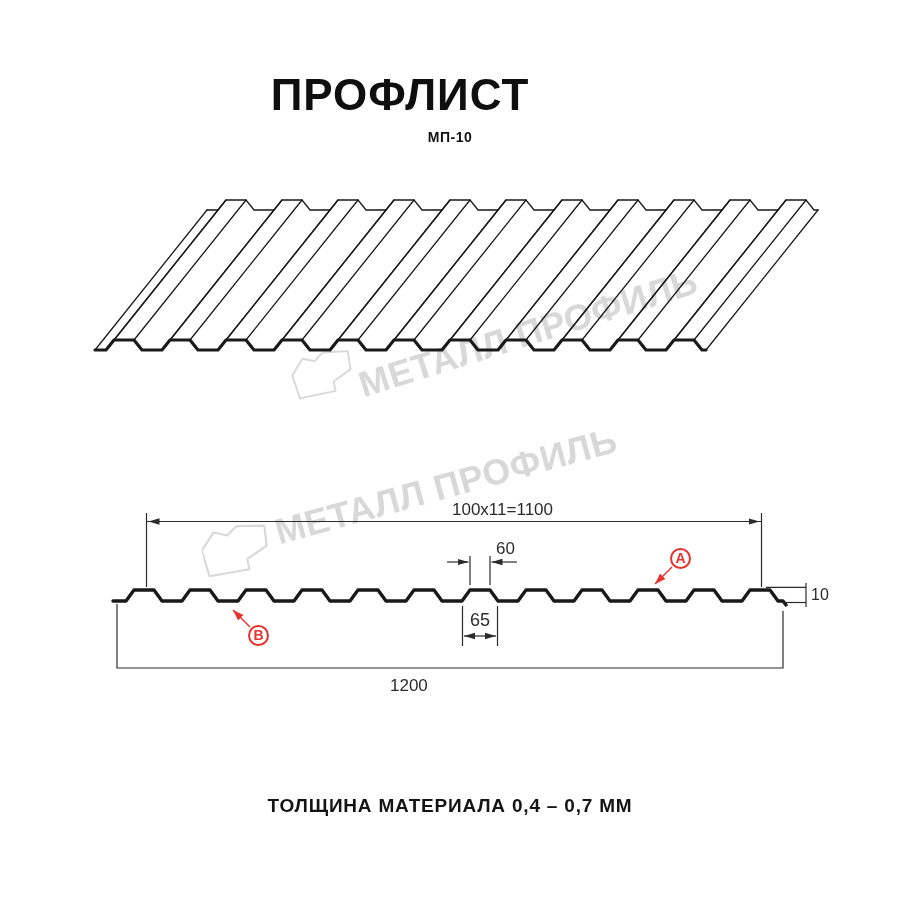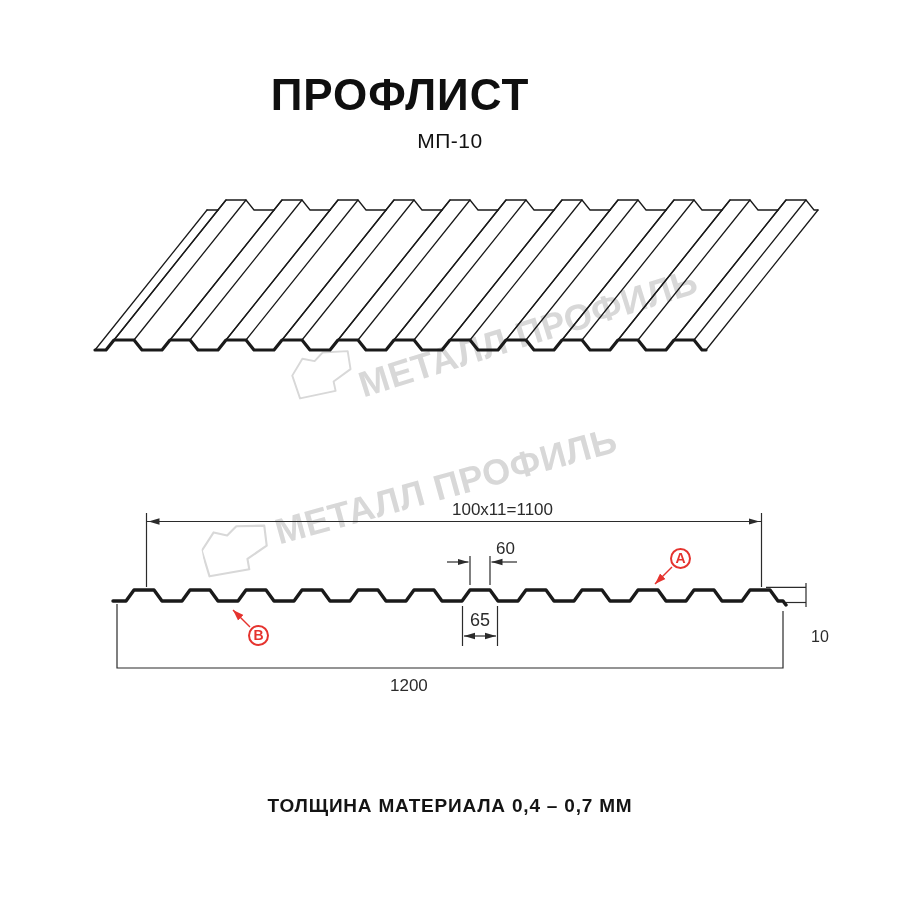--- a/index.html
+++ b/index.html
@@ -7,41 +7,41 @@
     width:900px;height:900px;position:relative;background:#ffffff;
     font-family:"Liberation Sans", sans-serif;overflow:hidden;
   }
   .abs{position:absolute;}
   .page-title{
     left:0;top:70px;width:800px;text-align:center;
     font-size:44px;font-weight:800;letter-spacing:1px;color:#0f0f0f;
   }
   .page-subtitle{
     left:0;top:129px;width:900px;text-align:center;
-    font-size:21px;font-weight:400;letter-spacing:.5px;color:#111;
+    font-size:14px;font-weight:700;letter-spacing:.5px;color:#111;
   }
   .footnote{
     left:0;top:795px;width:900px;text-align:center;
     font-size:19px;font-weight:700;letter-spacing:.8px;color:#141414;
   }
   .wm-text{
     color:#d8d8d8;font-size:36px;font-weight:700;letter-spacing:.5px;
     white-space:nowrap;line-height:36px;z-index:1;
   }
   .wm-text.wm1{left:360px;top:368px;transform:rotate(-17.4deg);transform-origin:0 50%;}
   .wm-text.wm2{left:276px;top:515px;transform:rotate(-15.4deg);transform-origin:0 50%;}
   .wm-logo{z-index:1;}
   .wm-logo.l1{left:291px;top:351px;transform:rotate(-12deg);}
   .wm-logo.l2{left:202px;top:522px;transform:rotate(-10deg);}
   #drawing{left:0;top:0;z-index:2;}
   .dim{font-size:17px;color:#2b2b2b;z-index:3;white-space:nowrap;}
   .dim-pitch{left:393px;top:500px;width:160px;text-align:right;}
   .dim-35{left:496px;top:539px;}
   .dim-65{left:462px;top:610px;width:36px;text-align:center;font-size:18px;}
-  .dim-10{left:811px;top:586px;font-size:16px;margin-top:42px;}
+  .dim-10{left:811px;top:586px;font-size:16px;}
   .dim-1200{left:390px;top:676px;width:120px;text-align:left;}
   .callout{
     width:21px;height:21px;border:2px solid #e5332e;border-radius:50%;
     box-sizing:border-box;color:#e5332e;font-size:14px;font-weight:600;
     line-height:17px;text-align:center;z-index:3;
   }
   .callout.a{left:670px;top:548px;}
   .callout.b{left:248px;top:625px;}
 </style>
 </head>

